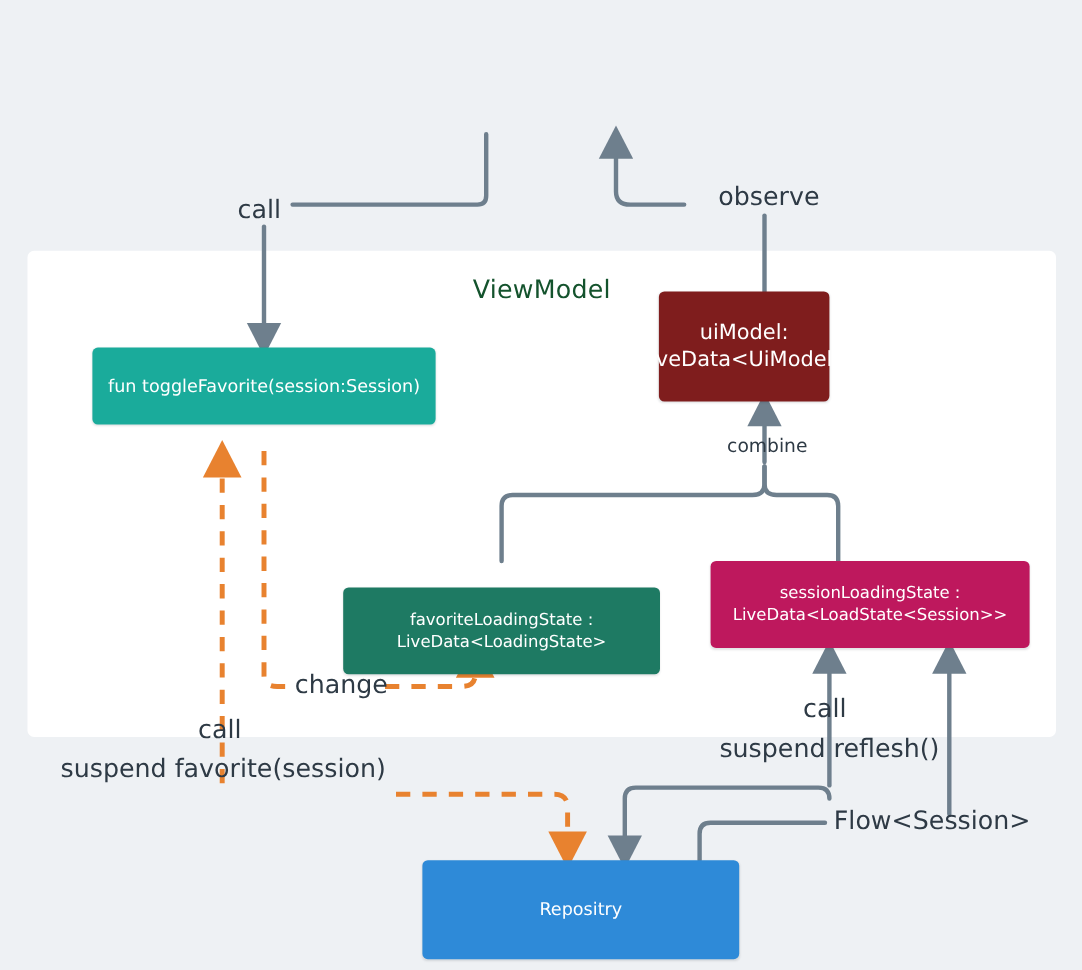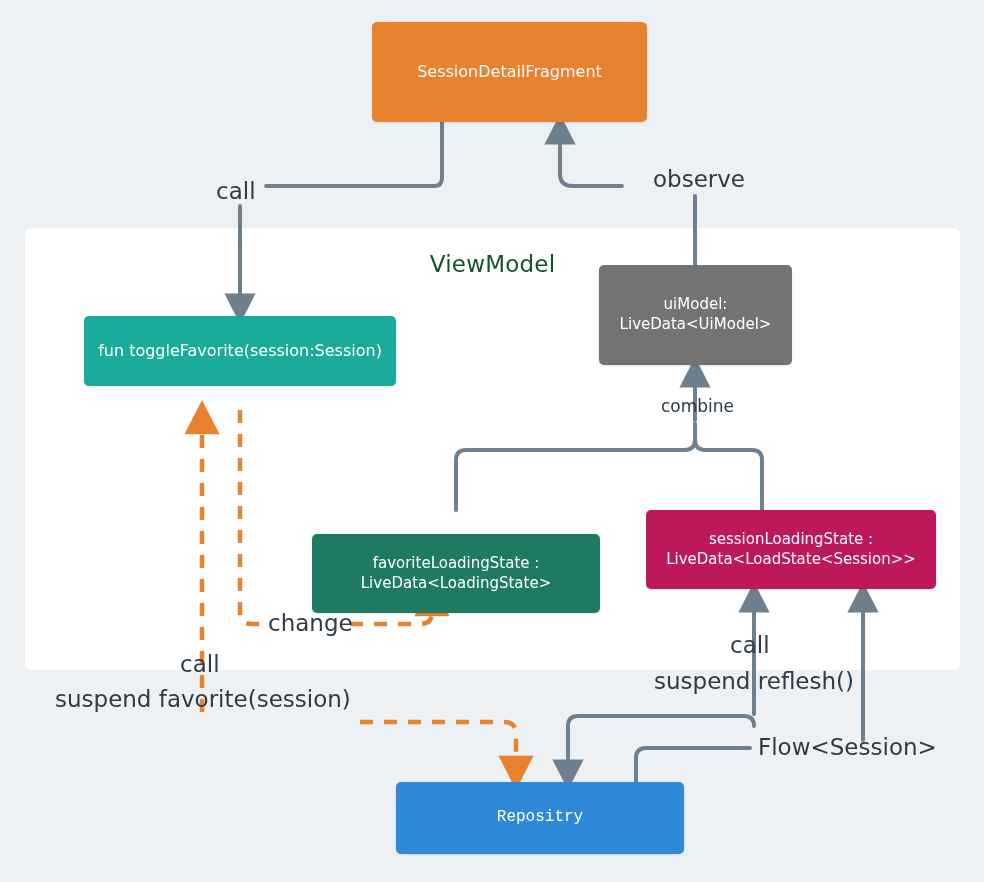--- a/index.html
+++ b/index.html
@@ -71,49 +71,48 @@
     left: 84px;
     top: 316px;
     width: 312px;
     height: 70px;
     background: #1aab9b;
     font-size: 16px;
   }
   .node-uimodel {
     left: 599px;
     top: 265px;
-    width: 193px;
+    width: 155px;
     height: 100px;
-    background: #737373;
-    font-size: 15px;
+    background: #7f1d1d;
+    font-size: 19px;
   }
   .node-favstate {
     left: 312px;
     top: 534px;
     width: 288px;
     height: 79px;
     background: #1e7a63;
     font-size: 15px;
   }
   .node-sessstate {
     left: 646px;
     top: 510px;
     width: 290px;
     height: 79px;
     background: #be185d;
     font-size: 15px;
   }
   .node-repo {
-    left: 396px;
+    left: 384px;
     top: 782px;
     width: 288px;
-    height: 72px;
+    height: 90px;
     background: #2e8ad8;
     font-size: 16px;
-    font-family: Liberation Mono, monospace;
   }
   .node-label {
     white-space: pre-line;
   }
   .edge-label {
     position: absolute;
     color: #2e3a45;
     white-space: nowrap;
     font-size: 23px;
     line-height: 1;
@@ -169,23 +168,20 @@
       <path d="M240,410 L240,614 Q240,624 252,624 L262,624"></path>
       <path d="M350,624 L420,624 Q432,624 432,613 L432,600" marker-end="url(#ah-dash)"></path>
 
       <path d="M202,712 L202,418" marker-end="url(#ah-dash)"></path>
       <path d="M360,722 L504,722 Q516,722 516,734 L516,772" marker-end="url(#ah-dash)"></path>
     </g>
   </svg>
 
   <div class="vm-title">ViewModel</div>
 
-  <div class="node node-fragment">
-    <span class="node-label">SessionDetailFragment</span>
-  </div>
 
   <div class="node node-toggle">
     <span class="node-label">fun toggleFavorite(session:Session)</span>
   </div>
 
   <div class="node node-uimodel">
     <span class="node-label">uiModel:
 LiveData&lt;UiModel&gt;</span>
   </div>
 

